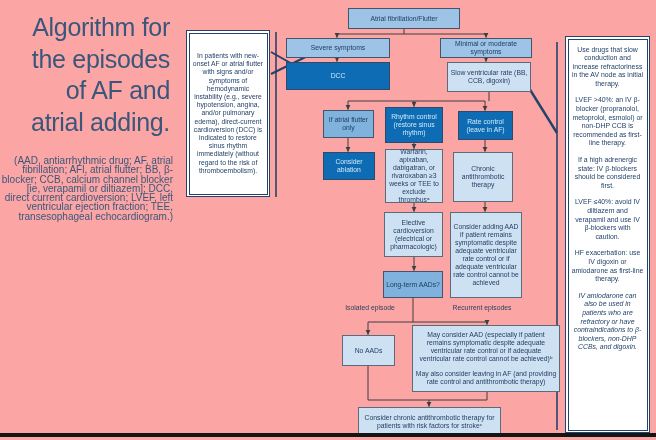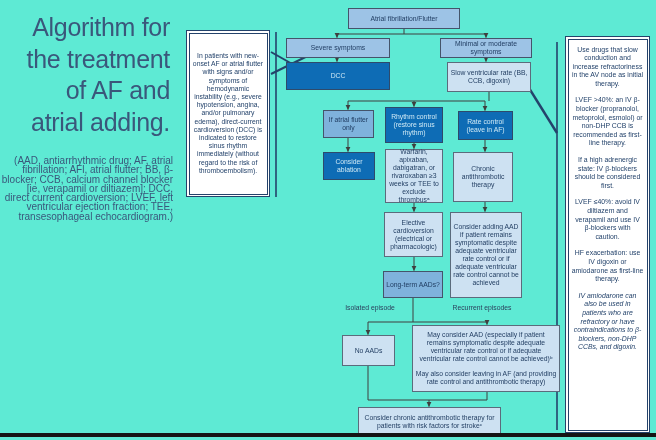--- a/index.html
+++ b/index.html
@@ -1,17 +1,17 @@
 <!DOCTYPE html>
 <html><head>
 <meta charset="utf-8">
 <style>
   html,body{margin:0;padding:0;background:#fff;}
   #stage{
-    position:relative;width:656px;height:440px;overflow:hidden;background:#5eead4;
+    position:relative;width:656px;height:440px;overflow:hidden;background:#fca5a5;
     font-family:"Liberation Sans","DejaVu Sans",sans-serif;color:#1E3A5F;
   }
   
   .title-block{
     position:absolute;left:2px;top:12px;width:168px;text-align:right;
     font-size:25px;line-height:31.5px;color:#3A577B;letter-spacing:-0.3px;
   }
   .abbrev-block{
     position:absolute;left:0px;top:156px;width:173px;text-align:right;
     font-size:10px;line-height:9.3px;color:#3A577B;
@@ -87,21 +87,21 @@
       <path d="M276,32 V197" stroke-width="1.6"></path>
       <path d="M271,52 L310,74" stroke-width="2"></path>
       <path d="M271,74 L336,42" stroke-width="2"></path>
       <path d="M557,42 V430" stroke-width="1.6"></path>
       <path d="M524,80 L557,133" stroke-width="2.4"></path>
     </g>
   </svg>
 
   <div class="title-block">
     <div>Algorithm for</div>
-    <div>the treatment</div>
+    <div>the episodes</div>
     <div>of AF and</div>
     <div>atrial adding.</div>
   </div>
   <div class="abbrev-block">(AAD, antiarrhythmic drug; AF, atrial fibrillation; AFl, atrial flutter; BB, β-blocker; CCB, calcium channel blocker [ie, verapamil or diltiazem]; DCC, direct current cardioversion; LVEF, left ventricular ejection fraction; TEE, transesophageal echocardiogram.)</div>
 
   <div class="callout callout-left">
     <div class="inner">
         <span>In patients with new-onset AF or atrial flutter with signs and/or symptoms of hemodynamic instability (e.g., severe hypotension, angina, and/or pulmonary edema), direct-current cardioversion (DCC) is indicated to restore sinus rhythm immediately (without regard to the risk of thromboembolism).</span>
       </div>
   </div>

